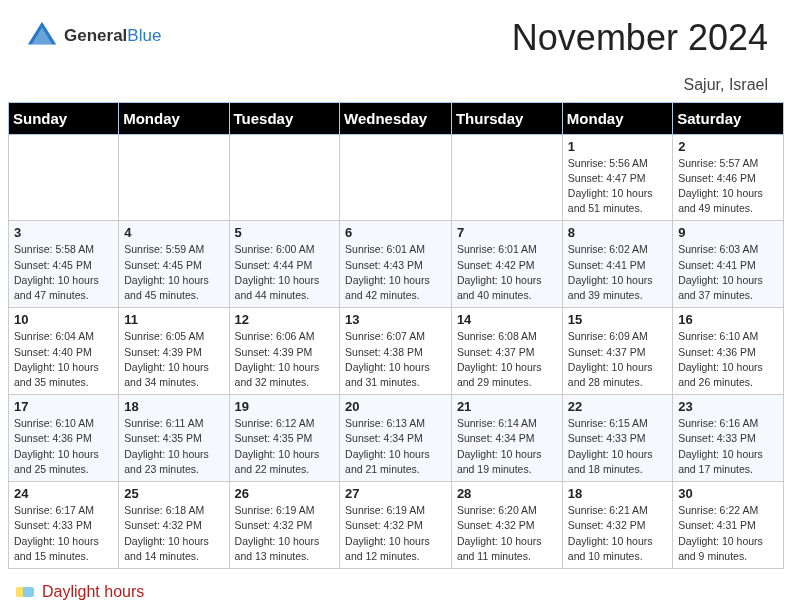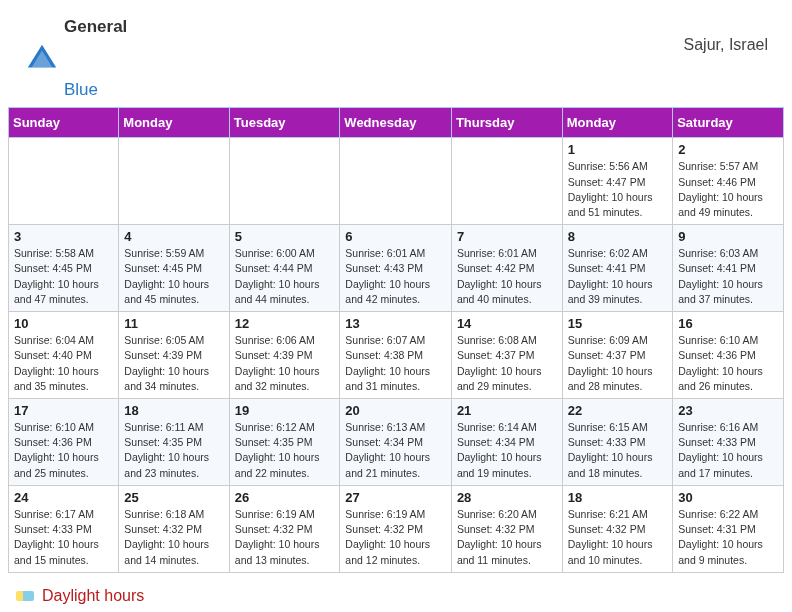--- a/index.html
+++ b/index.html
@@ -15,23 +15,22 @@
       align-items: flex-start;
       padding: 18px 24px 8px 24px;
     }
     .logo {
       display: flex;
       align-items: center;
       gap: 0px;
     }
     .logo-text {
       display: flex;
-      flex-direction: column;
+      flex-direction: row;
       line-height: 1.1;
-      gap: 44px;
     }
     .logo-general {
       font-size: 17px;
       font-weight: bold;
       color: #333;
     }
     .logo-blue {
       font-size: 17px;
       font-weight: normal;
       color: #2979c9;
@@ -54,23 +53,23 @@
       font-size: 16px;
       color: #444;
       margin-top: 18px;
     }
     .calendar {
       width: 100%;
       border-collapse: collapse;
       margin: 0 0 10px 0;
     }
     .calendar th {
-      background: #a21caf;
+      background: #000000;
       color: #fff;
-      font-size: 13px;
+      font-size: 15px;
       font-weight: bold;
       padding: 7px 4px;
       text-align: left;
       border: 1px solid #b0c8e8;
     }
     .calendar td {
       border: 1px solid #ccc;
       vertical-align: top;
       padding: 4px 5px;
       width: 113px;
@@ -131,20 +130,21 @@
     <svg class="logo-icon" viewBox="0 0 38 38" width="38" height="38">
       <polygon points="19,4 34,28 4,28" fill="#2979c9"></polygon>
       <polygon points="19,10 30,28 8,28" fill="#fff" opacity="0.3"></polygon>
     </svg>
     <div class="logo-text">
       <span class="logo-general">General</span>
       <span class="logo-blue">Blue</span>
     </div>
   </div>
   <div class="title-block">
+    <div class="month-title">November 2024</div>
     <div class="location">Sajur, Israel</div>
   </div>
 </div>
 
 <div class="calendar-wrapper">
   <table class="calendar">
     <thead>
       <tr>
       <th>Sunday</th>
           <th>Monday</th>

